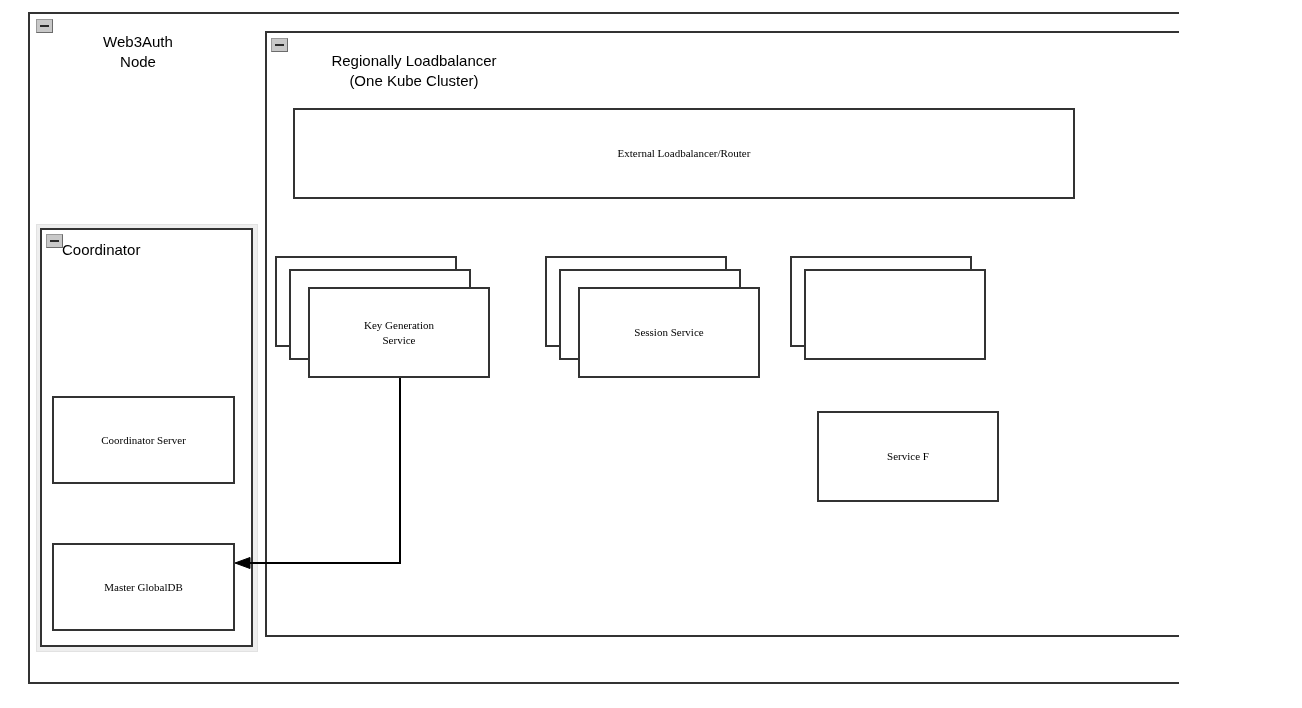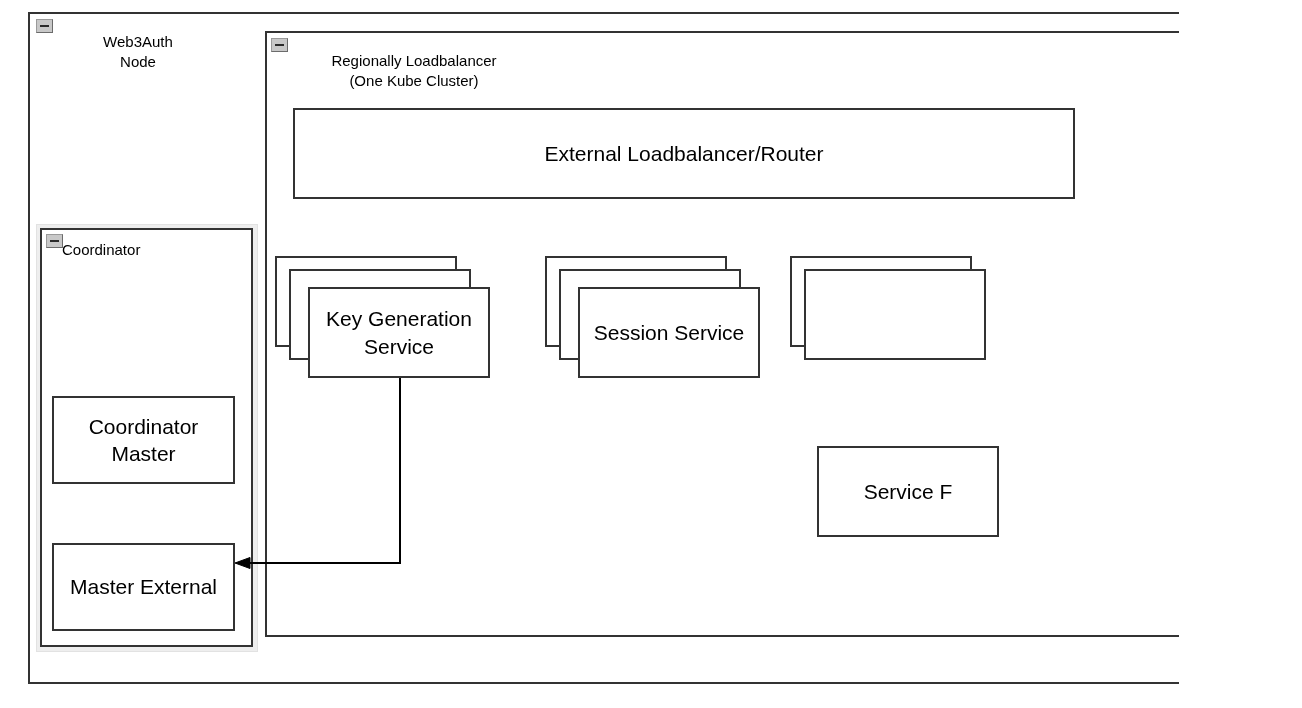--- a/index.html
+++ b/index.html
@@ -28,24 +28,25 @@
     border: 2px solid #333333;
   }
   .centered-label {
     position: absolute;
     left: 0; right: 0; top: 0; bottom: 0;
     display: flex;
     align-items: center;
     justify-content: center;
     text-align: center;
     line-height: 1.3;
-    font-size: 21px;
+    font-size: 11px;
     white-space: pre-line;
     padding: 0 6px;
     box-sizing: border-box;
+    font-family: Liberation Serif, serif;
   }
 
   
   .collapse-icon {
     position: absolute;
     width: 17px;
     height: 14px;
     box-sizing: border-box;
     background: #c8c8c8;
     border: 1px solid #6b6b6b;
@@ -148,25 +149,25 @@
     <span class="centered-label">External Loadbalancer/Router</span>
   </div>
 
   <div id="coordinator-halo"></div>
   <div class="box" id="coordinator-box"></div>
   <span class="collapse-icon" style="left:46px; top:234px;"></span>
   <div class="container-title" style="left:62px; top:240px; width:140px; text-align:left;">Coordinator</div>
 
 
   <div class="box" style="left:52px; top:396px; width:183px; height:88px;">
-    <span class="centered-label">Coordinator Master</span>
+    <span class="centered-label">Coordinator Server</span>
   </div>
 
   <div class="box" style="left:52px; top:543px; width:183px; height:88px;">
-    <span class="centered-label">Master External</span>
+    <span class="centered-label">Master GlobalDB</span>
   </div>
 
   <div class="stack" style="left:275px; top:256px; width:215px; height:122px;">
     <div class="layer back2" style="width:182px; height:91px;"></div>
     <div class="layer back1" style="width:182px; height:91px;"></div>
     <div class="layer front" style="width:182px; height:91px;">
       <span class="centered-label">Key Generation
 Service</span>
     </div>
   </div>
@@ -178,21 +179,21 @@
       <span class="centered-label">Session Service</span>
     </div>
   </div>
 
   <div class="stack" style="left:790px; top:256px; width:215px; height:122px;">
     <div class="layer back2" style="width:182px; height:91px;"></div>
     <div class="layer back1" style="width:182px; height:91px;"></div>
   </div>
 
 
-  <div class="box" style="left:817px; top:411px; width:182px; height:91px;margin-top:35px;">
+  <div class="box" style="left:817px; top:411px; width:182px; height:91px;">
     <span class="centered-label">Service F</span>
   </div>
 
   <svg id="connector-svg" viewBox="0 0 1302 708">
     <polyline points="400,378 400,563 243,563" fill="none" stroke="#000000" stroke-width="2"></polyline>
     <polygon points="235,563 250,557.5 250,568.5" fill="#000000" stroke="#000000" stroke-width="1"></polygon>
   </svg>
 
 </div>
 

